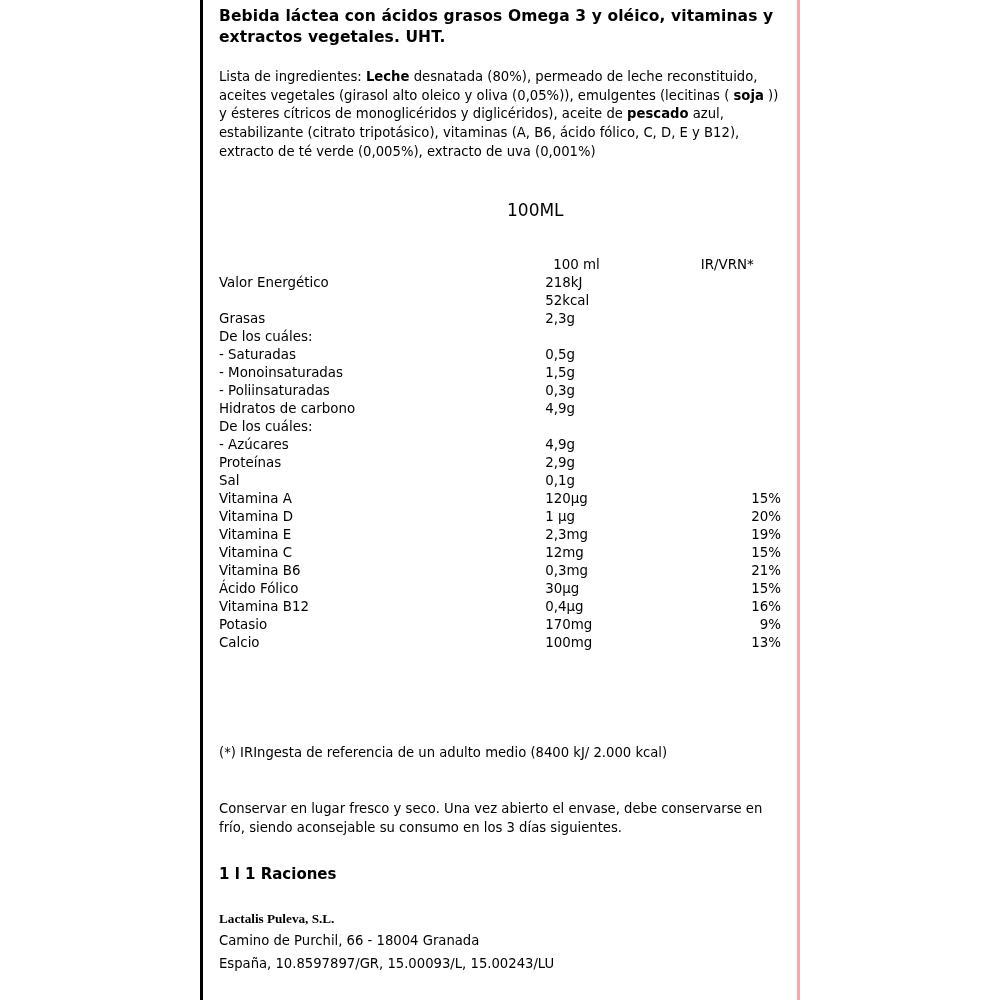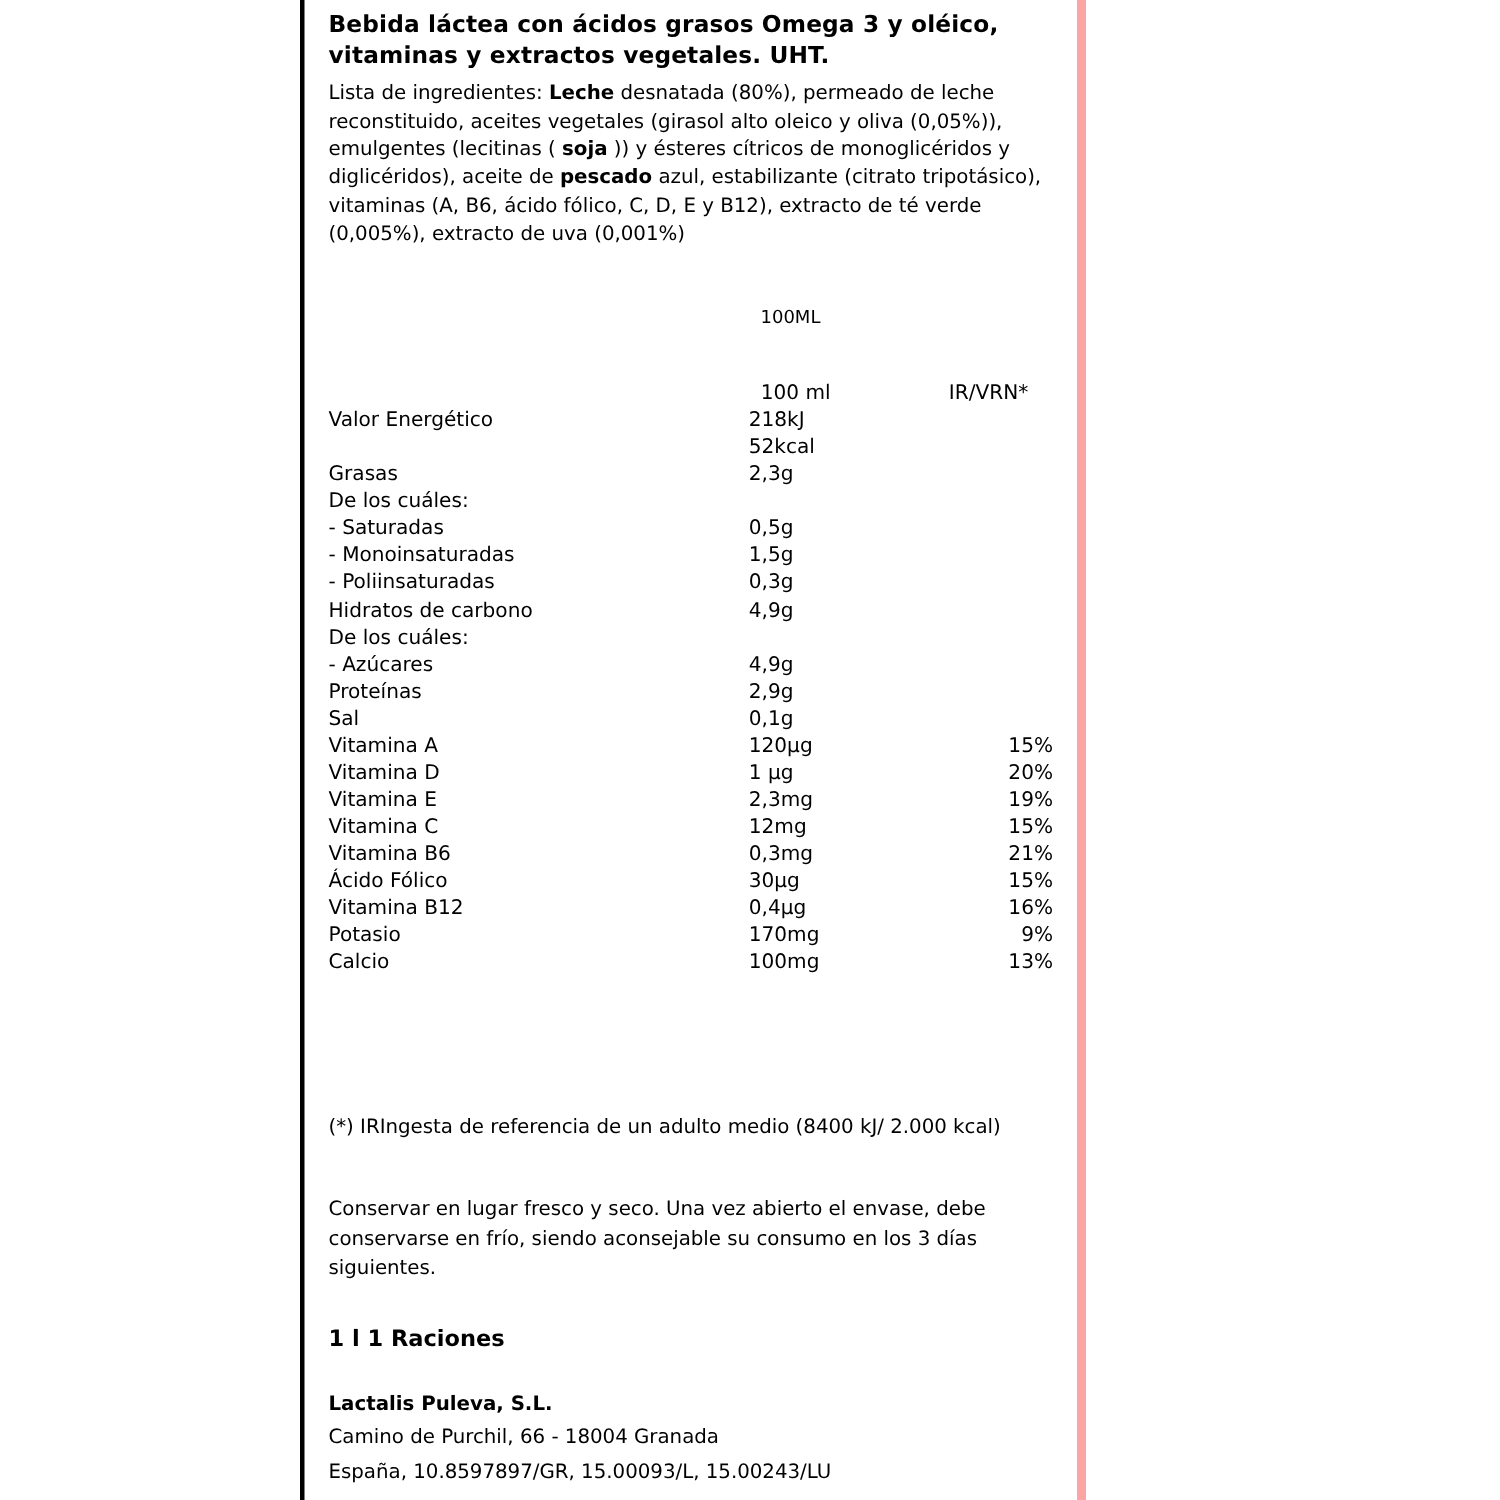--- a/index.html
+++ b/index.html
@@ -18,45 +18,45 @@
     position: relative;
     width: 1000px;
     height: 1000px;
     background: #ffffff;
   }
   
   #label-panel {
     position: absolute;
     left: 200px;
     top: 0;
-    width: 524px;
+    width: 600px;
     height: 1000px;
     box-sizing: border-box;
     border-left: 3px solid #000;
-    border-right: 6px solid #fca5a5;
+    border-right: 3px solid #fca5a5;
     background: #ffffff;
     padding: 0 16px;
   }
   .title {
     font-size: 15.5px;
     font-weight: bold;
     line-height: 1.35;
     margin: 6px 0 0 0;
     letter-spacing: 0.1px;
   }
   .ingredients {
     font-size: 13.2px;
     line-height: 1.42;
-    margin: 6px 0 0 0;
+    margin: 20px 0 0 0;
     text-align: left;
   }
   .ingredients b { font-weight: bold; }
 
   .volume {
-    font-size: 12px;
+    font-size: 17px;
     margin: 38px 0 0 0;
     padding-left: 288px;
   }
 
   
   table.nutrition {
     margin: 36px 0 0 0;
     border-collapse: collapse;
     font-size: 13.4px;
     width: 100%;
@@ -89,20 +89,21 @@
   .rations {
     font-size: 15px;
     font-weight: bold;
     margin: 28px 0 0 0;
   }
   .company {
     font-size: 13.2px;
     font-weight: bold;
     margin: 26px 0 0 0;
     line-height: 1.45;
+    font-family: Liberation Serif, serif;
   }
   .addr {
     font-size: 13.2px;
     margin: 3px 0 0 0;
     line-height: 1.5;
   }
 </style>
 </head>
 <body>
 

